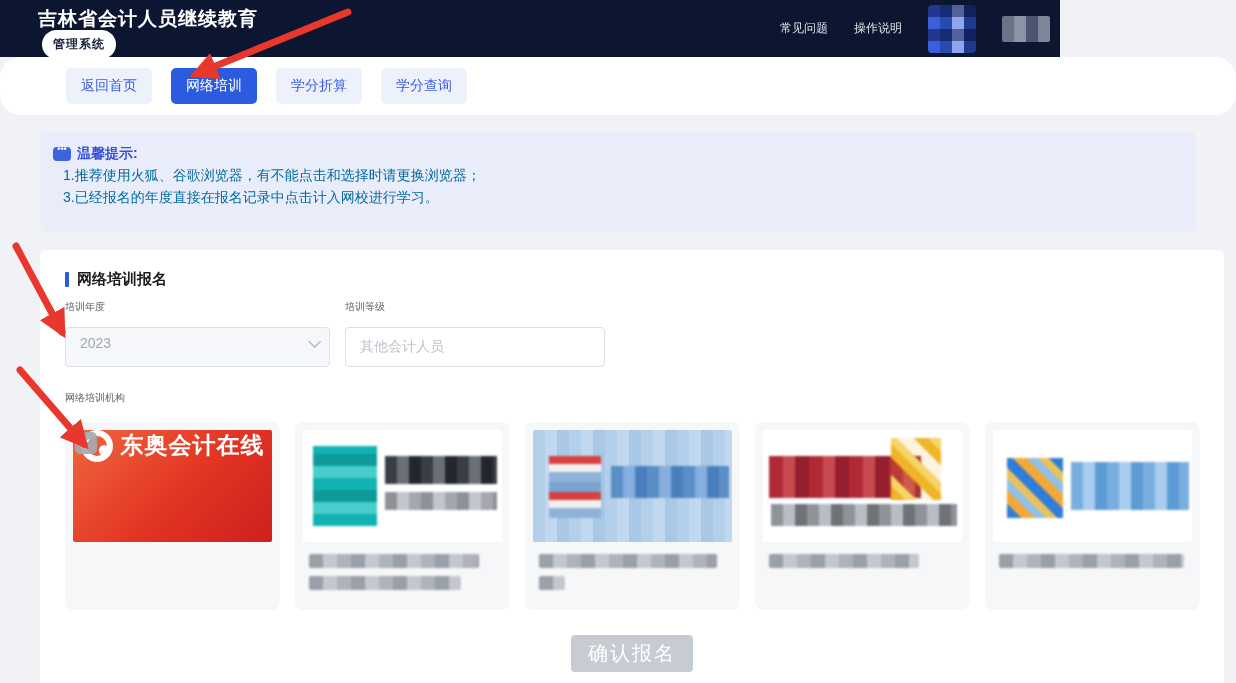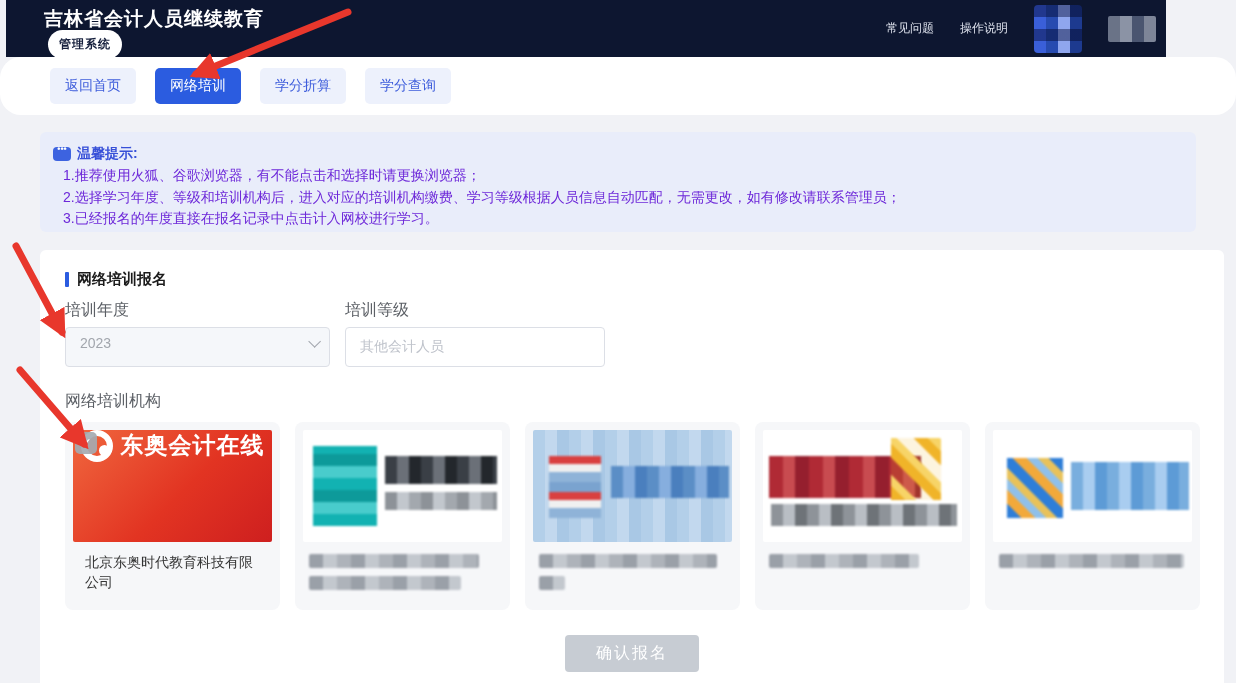--- a/index.html
+++ b/index.html
@@ -1,48 +1,48 @@
 <!DOCTYPE html>
 <html><head>
 <meta charset="utf-8">
 <style>
   * { margin:0; padding:0; box-sizing:border-box; }
   html,body { background:#e9eaee; }
   body { font-family:"Liberation Sans","DejaVu Sans",sans-serif; }
   #app { position:relative; width:1236px; height:683px; background:#f1f2f6; overflow:hidden; margin:0 auto; }
 
   
-  .header { position:absolute; top:0; left:0; width:1160px; height:57px; background:#0d1630;margin-left:6px; }
+  .header { position:absolute; top:0; left:0; width:1060px; height:57px; background:#0d1630; }
   .brand { position:absolute; left:38px; top:7px; width:225px; color:#fff; font-size:19px; font-weight:bold; line-height:23px; letter-spacing:1px; }
   .badge { display:inline-block; background:#fff; color:#16203d; font-size:12px; font-weight:bold; letter-spacing:1px; border-radius:999px; padding:3px 11px; vertical-align:2px; margin-left:4px; }
   .header-right { position:absolute; right:6px; top:0; height:57px; display:flex; align-items:center; gap:26px; }
   .hlink { color:#dde1ec; font-size:12px; cursor:pointer; }
   .avatar-blur { width:48px; height:48px; border-radius:4px;
     background:repeating-linear-gradient(90deg,#3a5fd9 0 12px,#274bb0 12px 24px,#8fa6ee 24px 36px,#1d3a8f 36px 48px),
                repeating-linear-gradient(0deg, rgba(10,20,60,.0) 0 12px, rgba(10,20,60,.45) 12px 24px);
     background-blend-mode:multiply; }
   .name-blur { width:48px; height:26px; border-radius:2px; margin-right:4px;
     background:repeating-linear-gradient(90deg,#6a7387 0 12px,#8b93a5 12px 24px,#4a5570 24px 36px,#7d8598 36px 48px); }
 
   
-  .tabbar { position:absolute; top:57px; left:0; width:1236px; height:58px; background:#fff; display:flex; align-items:center; gap:19px; padding-left:50px;border-radius:21px; }
+  .tabbar { position:absolute; top:57px; left:0; width:1236px; height:58px; background:#fff; display:flex; align-items:center; gap:19px; padding-left:66px;border-radius:21px; }
   .tab { height:36px; padding:0 15px; border-radius:5px; background:#edf1fc; color:#3d5cdb; font-size:14px; display:flex; align-items:center; cursor:pointer; }
   .tab.active { background:#2b5ce0; color:#fff; }
 
   
   .tips { position:absolute; left:40px; top:132px; width:1156px; height:100px; background:#e9edfa; border-radius:6px; padding:11px 16px 0 13px; }
   .tips-title { display:flex; align-items:center; gap:6px; font-size:14px; font-weight:bold; color:#3750d8; height:22px; }
   .tips-icon { width:18px; height:14px; background:#3d63e0; border-radius:4px; position:relative; flex:0 0 auto; }
   .tips-icon::after { content:"•••"; position:absolute; left:0; right:0; top:-3px; text-align:center; color:#fff; font-size:9px; letter-spacing:0; }
-  .tips-line { font-size:14px; color:#6d28d9; line-height:21.5px; padding-left:10px; }
+  .tips-line { font-size:14px; color:#0369a1; line-height:21.5px; padding-left:10px; }
 
   .main-card { position:absolute; left:40px; top:250px; width:1184px; height:433px; background:#fff; border-radius:6px 6px 0 0; }
   .sec-title { position:absolute; left:25px; top:20px; font-size:15px; font-weight:bold; color:#1c1c1c; display:flex; align-items:center; gap:8px; }
   .sec-bar { width:4px; height:15px; background:#2b5ce0; border-radius:1px; }
-  .field-label { position:absolute; font-size:16px; color:#5c6066;font-family:Liberation Mono, monospace; }
+  .field-label { position:absolute; font-size:10px; color:#5c6066;font-family:Liberation Mono, monospace; }
   .select-box { position:absolute; left:25px; top:77px; width:265px; height:40px; background:#f5f7fa; border:1px solid #dcdfe6; border-radius:4px; display:flex; align-items:center; justify-content:space-between; padding:0 12px 8px 14px; cursor:pointer; }
   .select-value { font-size:14px; color:#a2a6ad; }
   .chevron { width:9px; height:9px; border-right:1.6px solid #a2a6ad; border-bottom:1.6px solid #a2a6ad; transform:rotate(45deg) translateY(-3px); }
   .input-box { position:absolute; left:305px; top:77px; width:260px; height:40px; background:#fff; border:1px solid #dcdfe6; border-radius:4px; display:flex; align-items:center; padding:16px 14px; }
   .input-value { font-size:14px; color:#bfc3cb; }
 
   
   .org-card { position:absolute; top:172px; width:215px; height:188px; background:#f6f7f9; border-radius:8px; cursor:pointer; }
   .logo-box { position:relative; margin:8px 8px 0 8px; height:112px; background:#fff; border-radius:2px; overflow:hidden; }
   .logo-dongao { background:linear-gradient(135deg,#f0673e 0%,#e23422 55%,#ce1f1f 100%); display:flex; align-items:flex-start; justify-content:center; gap:8px; }
@@ -67,21 +67,21 @@
   .m4 .t2 { left:8px; top:74px; width:186px; height:22px; background:repeating-linear-gradient(90deg,#8e9399 0 12px,#b9bec4 12px 24px,#6e7378 24px 36px); }
   
   .m5 .blob { left:14px; top:28px; width:56px; height:60px; background:repeating-linear-gradient(45deg,#2e7ed8 0 10px,#f2a93b 10px 20px,#8fc0ea 20px 28px,#e8c25a 28px 36px); }
   .m5 .t1 { left:78px; top:32px; width:118px; height:48px; background:repeating-linear-gradient(90deg,#79aede 0 12px,#a9cdf0 12px 24px,#5d9bd6 24px 36px); }
 
   .bar { height:14px; border-radius:2px; filter:blur(1.2px); margin:0 0 8px 0;
     background:repeating-linear-gradient(90deg,#9aa0a8 0 14px,#c3c8ce 14px 28px,#aeb3ba 28px 42px); }
   .name-blur-area { padding:12px 14px 0 14px; }
 
   
-  .confirm-btn { position:absolute; top:385px; left:50%; transform:translateX(-50%); width:134px; height:37px; background:#c7ccd3; color:#fff; font-size:16px; border:none; border-radius:4px; letter-spacing:2px; cursor:not-allowed; }
+  .confirm-btn { position:absolute; top:385px; left:50%; transform:translateX(-50%); width:122px; height:37px; background:#c7ccd3; color:#fff; font-size:20px; border:none; border-radius:4px; letter-spacing:2px; cursor:not-allowed; }
 
   
   .arrows { position:absolute; inset:0; width:1236px; height:683px; pointer-events:none; z-index:10; }
 </style>
 </head>
 <body>
 
 <div id="app">
 
   <div class="header">
@@ -102,21 +102,20 @@
     <div class="tab">学分折算</div>
     <div class="tab">学分查询</div>
   </div>
 
   <div class="tips">
     <div class="tips-title">
       <span class="tips-icon"></span>
       <span>温馨提示:</span>
     </div>
     <div class="tips-line">1.推荐使用火狐、谷歌浏览器，有不能点击和选择时请更换浏览器；</div>
-    <div class="tips-line">2.选择学习年度、等级和培训机构后，进入对应的培训机构缴费、学习等级根据人员信息自动匹配，无需更改，如有修改请联系管理员；</div>
     <div class="tips-line">3.已经报名的年度直接在报名记录中点击计入网校进行学习。</div>
   </div>
 
   <div class="main-card">
     <div class="sec-title">
       <span class="sec-bar"></span>
       <span>网络培训报名</span>
     </div>
 
     <div class="field-label" style="left:25px; top:50px;">培训年度</div>
@@ -132,21 +131,20 @@
     </div>
 
     <div class="field-label" style="left:25px; top:141px;">网络培训机构</div>
 
     <div class="org-card" style="left:25px;">
       <div class="checkbox">✓</div>
       <div class="logo-box logo-dongao">
         <span class="dlogo"></span>
         <span class="logo-text">东奥会计在线</span>
       </div>
-      <div class="org-name">北京东奥时代教育科技有限公司</div>
     </div>
 
     <div class="org-card" style="left:255px;">
       <div class="logo-box m2">
         <div class="mos blob"></div>
         <div class="mos t1"></div>
         <div class="mos t2"></div>
       </div>
       <div class="name-blur-area">
         <div class="bar" style="width:170px;"></div>

